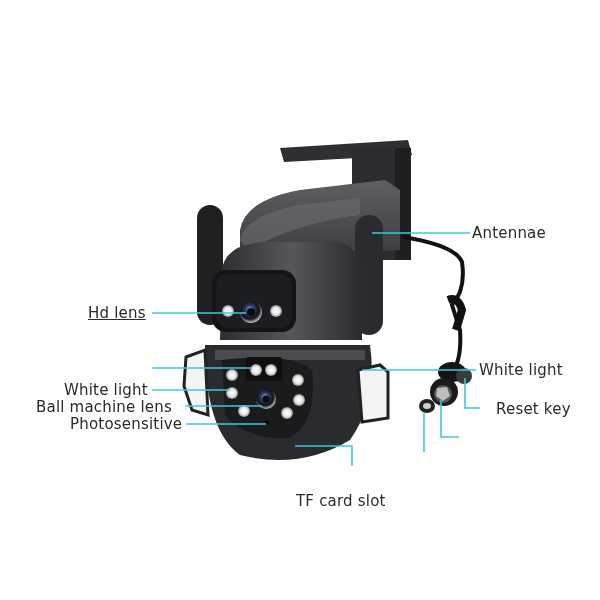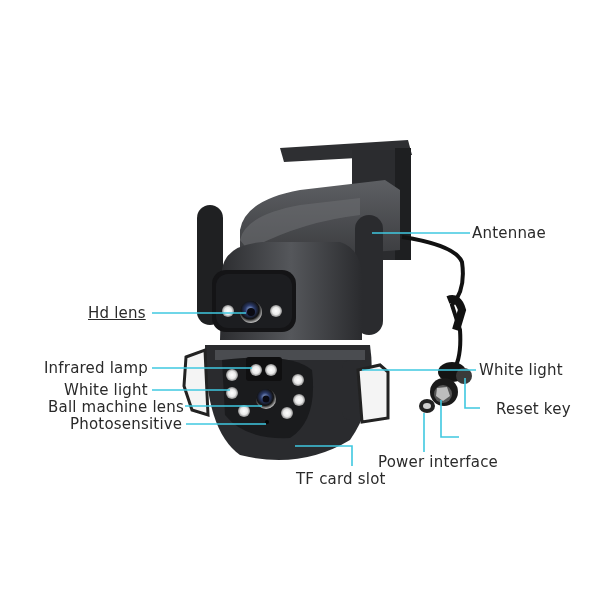--- a/index.html
+++ b/index.html
@@ -114,21 +114,19 @@
       <line x1="362" y1="370" x2="476" y2="370"></line>
       <polyline points="465,378 465,408 480,408"></polyline>
       <polyline points="441,400 441,437 459,437"></polyline>
       <line x1="424" y1="413" x2="424" y2="452"></line>
       <polyline points="295,446 352,446 352,466"></polyline>
     </g>
   </svg>
 
   <span class="label" style="left:472px; top:224px;">Antennae</span>
   <span class="label" style="left:88px; top:304px;text-decoration:underline;">Hd lens</span>
-  <span class="label" style="left:44px; top:359px;">Infrared lamp</span>
   <span class="label" style="left:64px; top:381px;">White light</span>
-  <span class="label" style="left:48px; top:398px;">Ball machine lens</span>
+  <span class="label" style="left:36px; top:398px;">Ball machine lens</span>
   <span class="label" style="left:70px; top:415px;">Photosensitive</span>
   <span class="label" style="left:479px; top:361px;">White light</span>
   <span class="label" style="left:496px; top:400px;">Reset key</span>
-  <span class="label" style="left:378px; top:453px;">Power interface</span>
-  <span class="label" style="left:296px; top:470px;text-align:center;">TF card slot</span>
+  <span class="label" style="left:296px; top:492px;text-align:center;">TF card slot</span>
 </div>
 
 </body></html>

